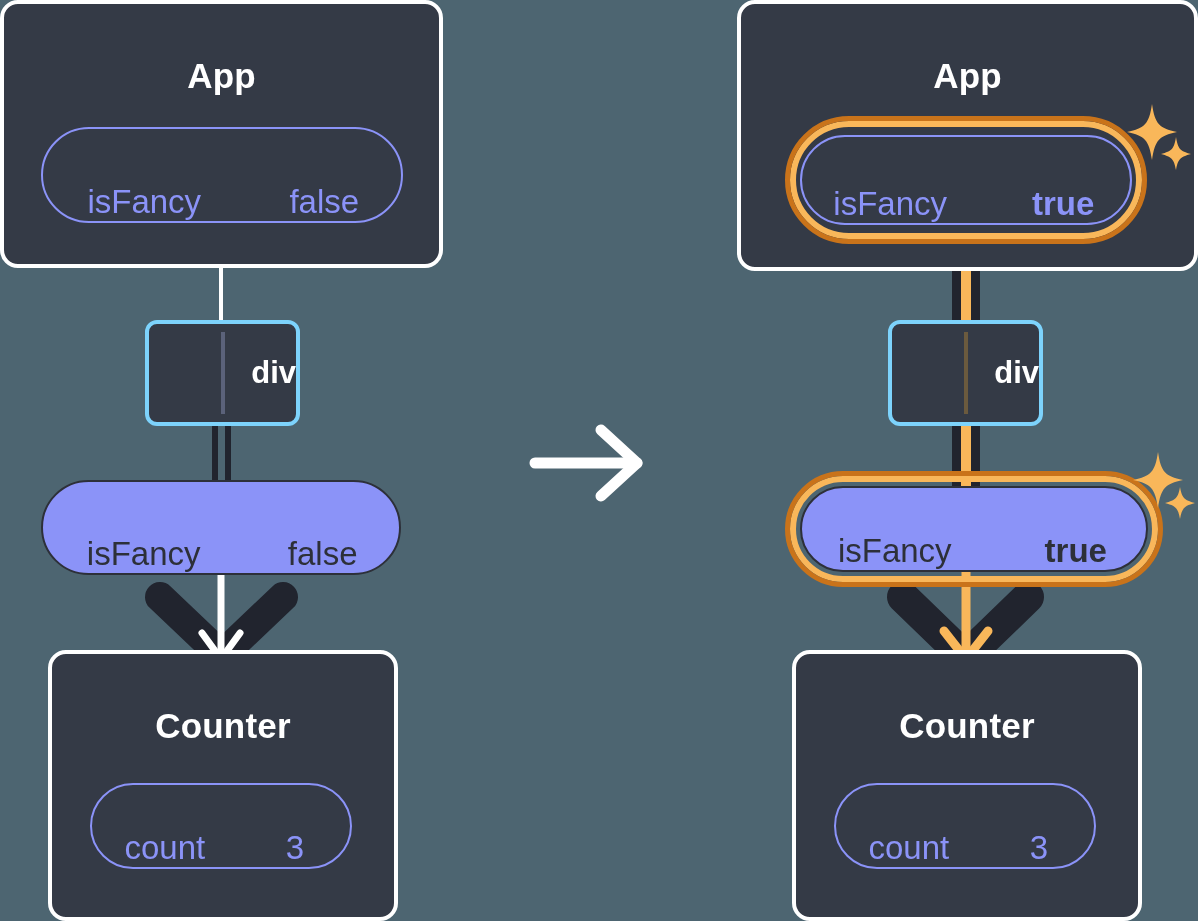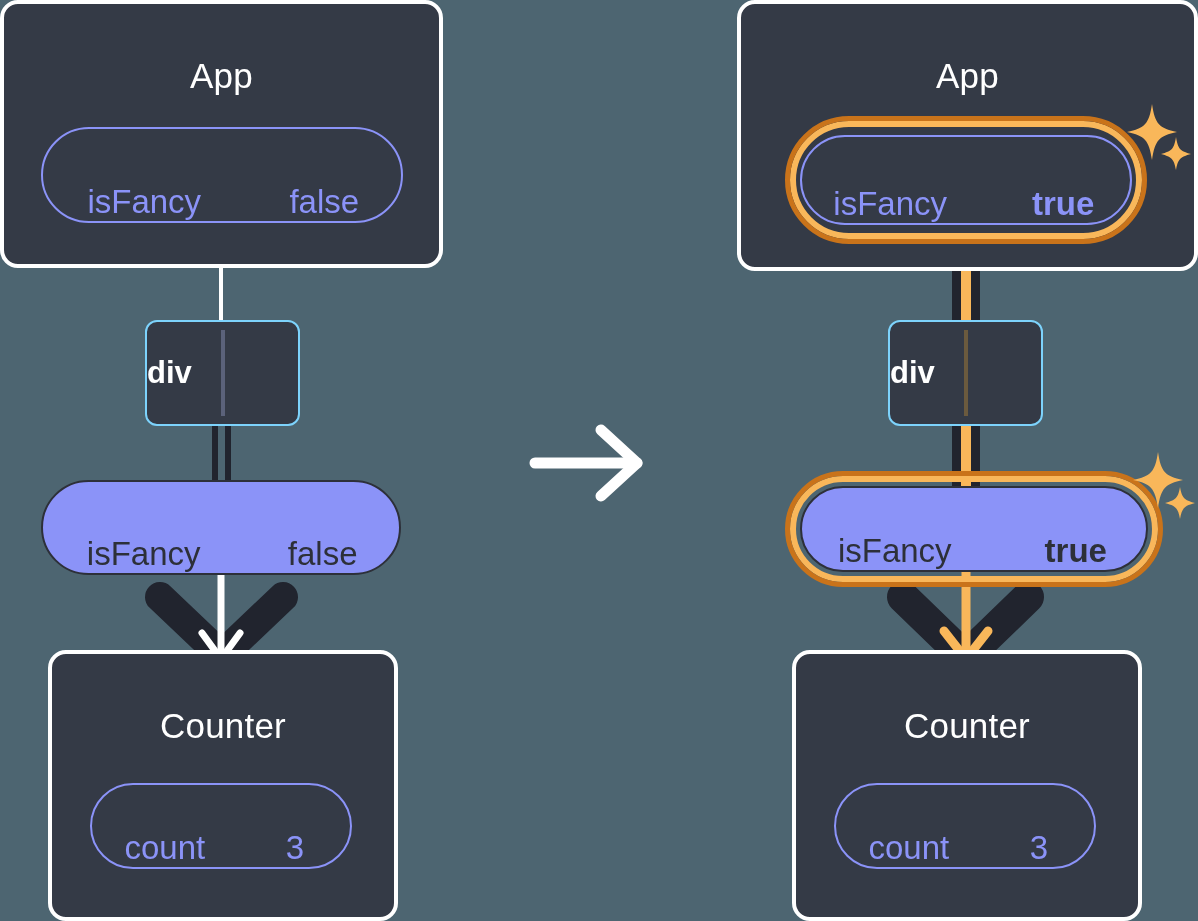--- a/index.html
+++ b/index.html
@@ -29,33 +29,34 @@
     z-index: 5;
   }
   .cbox-title {
     position: absolute;
     left: 0;
     right: 0;
     text-align: center;
     color: #ffffff;
     font-size: 35px;
     letter-spacing: .2px;
+    font-weight: bold;
   }
 
   
   .divbox {
     position: absolute;
     background: #343a46;
-    border: 2px solid #7dd3fc;
+    border: 4px solid #7dd3fc;
     border-radius: 12px;
     box-sizing: border-box;
     z-index: 6;
     display: flex;
     align-items: center;
-    justify-content: flex-start;
+    justify-content: flex-end;
   }
   .divbox-label {
     color: #ffffff;
     font-size: 31px;
     font-weight: 600;
     position: relative;
     z-index: 2;
   }
   .divbox-innerline {
     position: absolute;

